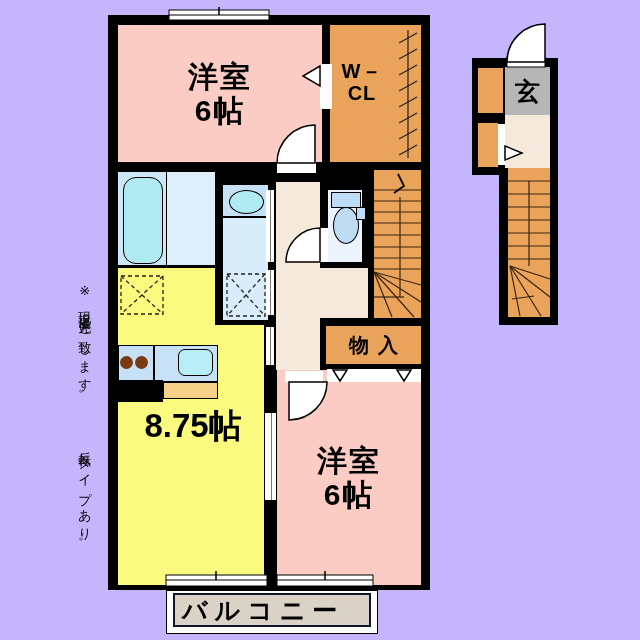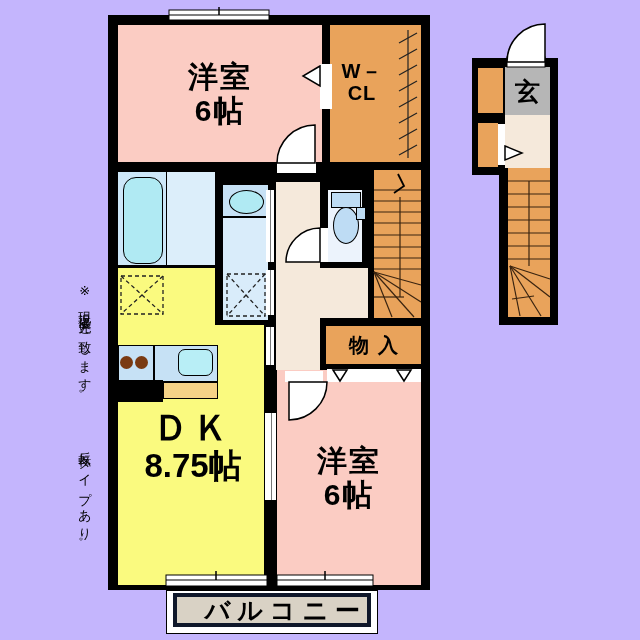--- a/index.html
+++ b/index.html
@@ -14,22 +14,22 @@
   .orange{background:var(--c-orange,#e9a35b);}
   .yellow{background:var(--c-dk_yellow,#fafa7f);}
   .bath{background:var(--c-bath_blue,#cde7f8);}
   .bathfloor{background:var(--c-bath_floor,#dceefa);}
   .wash{background:var(--c-washroom_blue,#d9ecfa);}
   .sinkcounter{background:var(--c-counter_blue,#c6e1f5);border-bottom:2px solid #000;}
   .hall{background:var(--c-hall_beige,#f5e9db);}
   .toiletfloor{background:var(--c-toilet_floor,#ecf3fc);}
   .fixture{background:var(--c-fixture_blue,#bedcf4);border:1.5px solid #000;}
   .genkan{background:var(--c-genkan_gray,#b6b6b6);}
-  .balcony-in{background:var(--c-balcony_gray,#d9d2c5);border:4px solid #0f172a;
-    display:flex;align-items:center;justify-content:flex-end;}
+  .balcony-in{background:var(--c-balcony_gray,#d9d2c5);border:2px solid #0f172a;
+    display:flex;align-items:center;justify-content:flex-start;}
   .white{background:#fff;}
   .lbl{font-weight:bold;line-height:1.12;text-align:center;white-space:nowrap;}
   .lbl-big{font-size:30px;letter-spacing:2px;}
   .lbl-dk1{font-size:36px;letter-spacing:4px;}
   .lbl-dk2{font-size:33px;}
   .lbl-wcl{font-size:20px;letter-spacing:1px;}
   .lbl-mono{font-size:20px;letter-spacing:9px;padding-left:9px;}
   .lbl-balc{font-size:25px;letter-spacing:7px;padding-left:7px;}
   .lbl-gen{font-size:25px;}
   .tub{background:var(--c-tub_cyan,#b0eaf3);border:1.5px solid #000;border-radius:13px;}
@@ -91,21 +91,20 @@
   </div>
 
   <div class="abs room room-pink" style="left:277px;top:370px;width:144px;height:215px;">
     <div class="lbl lbl-big">洋室</div>
     <div class="lbl lbl-big">6帖</div>
   </div>
 
   <div class="abs white" style="left:327px;top:369px;width:94px;height:13px;"></div>
 
   <div class="abs" style="left:118px;top:408px;width:150px;text-align:center;">
-    <div class="lbl lbl-dk1">ＤＫ</div>
     <div class="lbl lbl-dk2">8.75帖</div>
   </div>
 
   <div class="abs" style="left:118px;top:345px;width:100px;height:37px;background:var(--c-counter_blue,#c6e1f5);border:1.5px solid #000;box-sizing:border-box;"></div>
   <div class="abs" style="left:153px;top:345px;width:1.5px;height:37px;background:#000;"></div>
   <div class="abs burner" style="left:120px;top:356px;width:13px;height:13px;"></div>
   <div class="abs burner" style="left:135px;top:356px;width:13px;height:13px;"></div>
   <div class="abs ksink" style="left:178px;top:349px;width:33px;height:25px;"></div>
   <div class="abs wallbg" style="left:108px;top:380px;width:55px;height:22px;"></div>
   <div class="abs tan" style="left:163px;top:382px;width:55px;height:17px;box-sizing:border-box;"></div>

